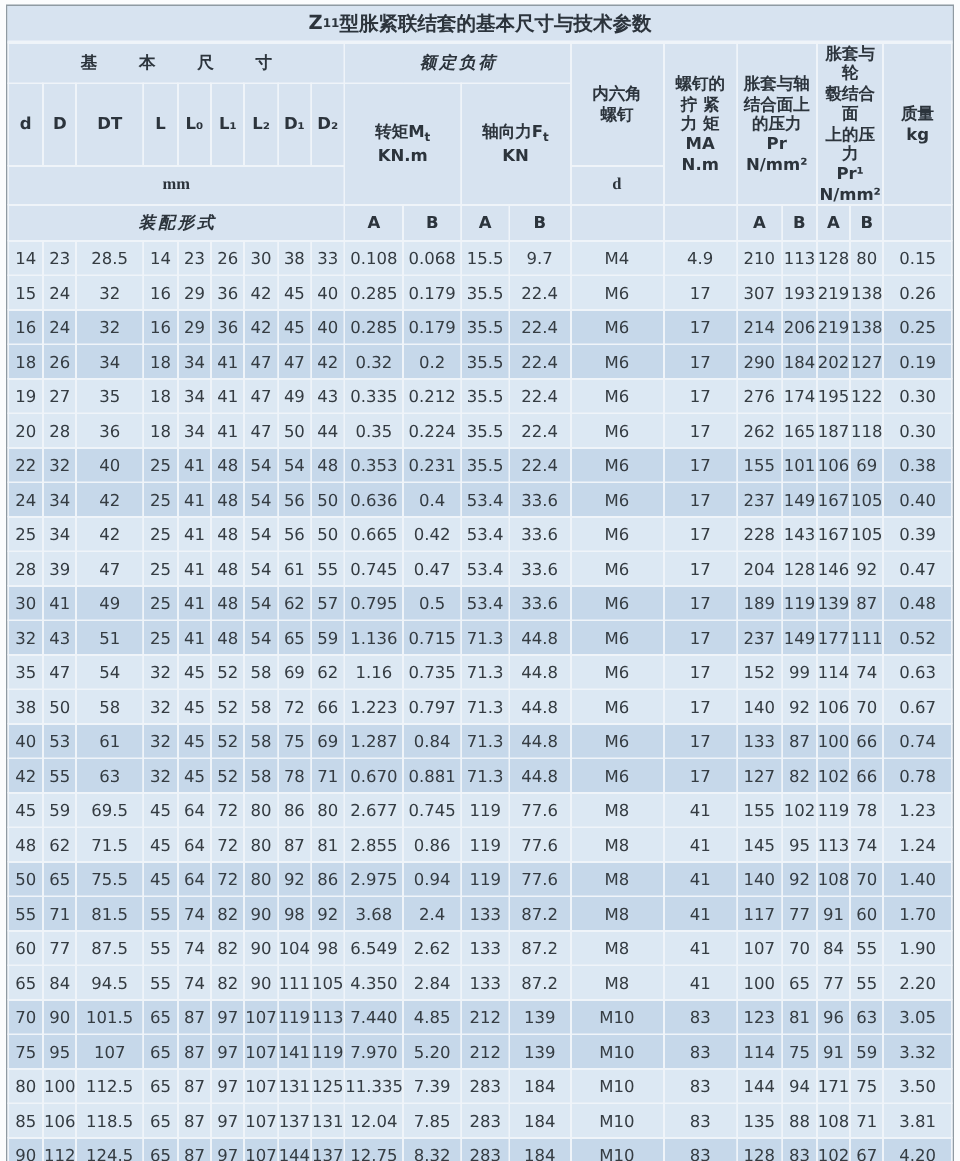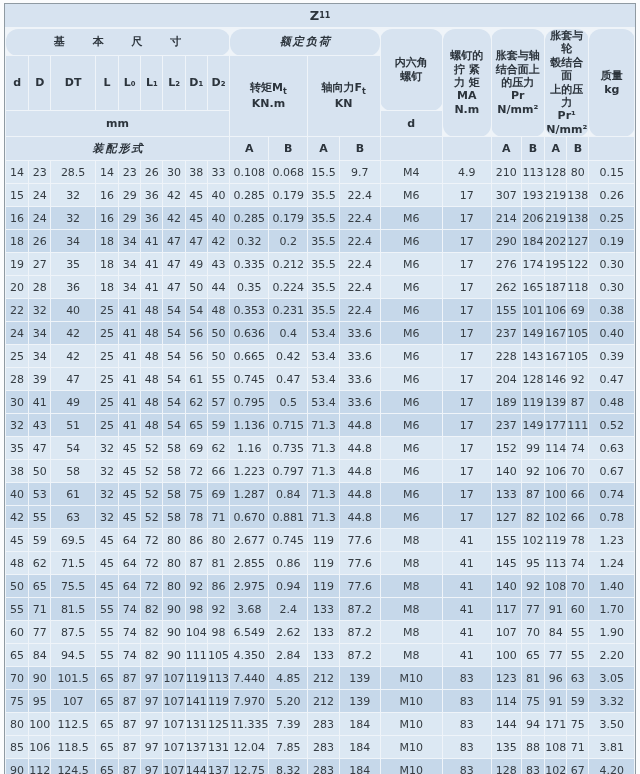--- a/index.html
+++ b/index.html
@@ -27,42 +27,43 @@
   table.spec th, table.spec td {
     border:1px solid #eff4f9;
     text-align:center; vertical-align:middle;
     padding:0; overflow:hidden;
   }
   table.spec th {
     background:#d7e3f0; color:#2c343c;
     font-size:11px; font-weight:bold;
     white-space:pre-line; line-height:1.22;
   }
-  .hr1 th { height:26px;border-radius:12px; }
+  .hr1 th { height:26px; }
   .hr2 th { height:20px; }
-  .hr3 th { height:25px; }
+  .hr3 th { height:25px;font-family:Liberation Serif, serif; }
   .hr4 th { height:23px; }
   th.sp4 { letter-spacing:12px; text-indent:12px; }
   th.sp1 { letter-spacing:2px; text-indent:2px;font-style:italic; }
   th sub { font-size:8px; font-weight:bold; }
   th .unitline { font-weight:bold; }
   tbody td {
     height:22px; font-size:11px; color:#353c42;
   }
   tr.light td { background:#dce8f3; }
   tr.dark  td { background:#c6d8ea; }
 </style>
 </head>
 <body>
 
 <div class="frame">
 
   <div class="title">
       <span>Z</span>
       <sub>11</sub>
+      <span>型胀紧联结套的基本尺寸与技术参数</span>
     </div>
 
   <table class="spec">
     <colgroup>
       <col style="width:23px">
         <col style="width:22px">
         <col style="width:44px">
       <col style="width:23px">
         <col style="width:22px">
         <col style="width:22px">

